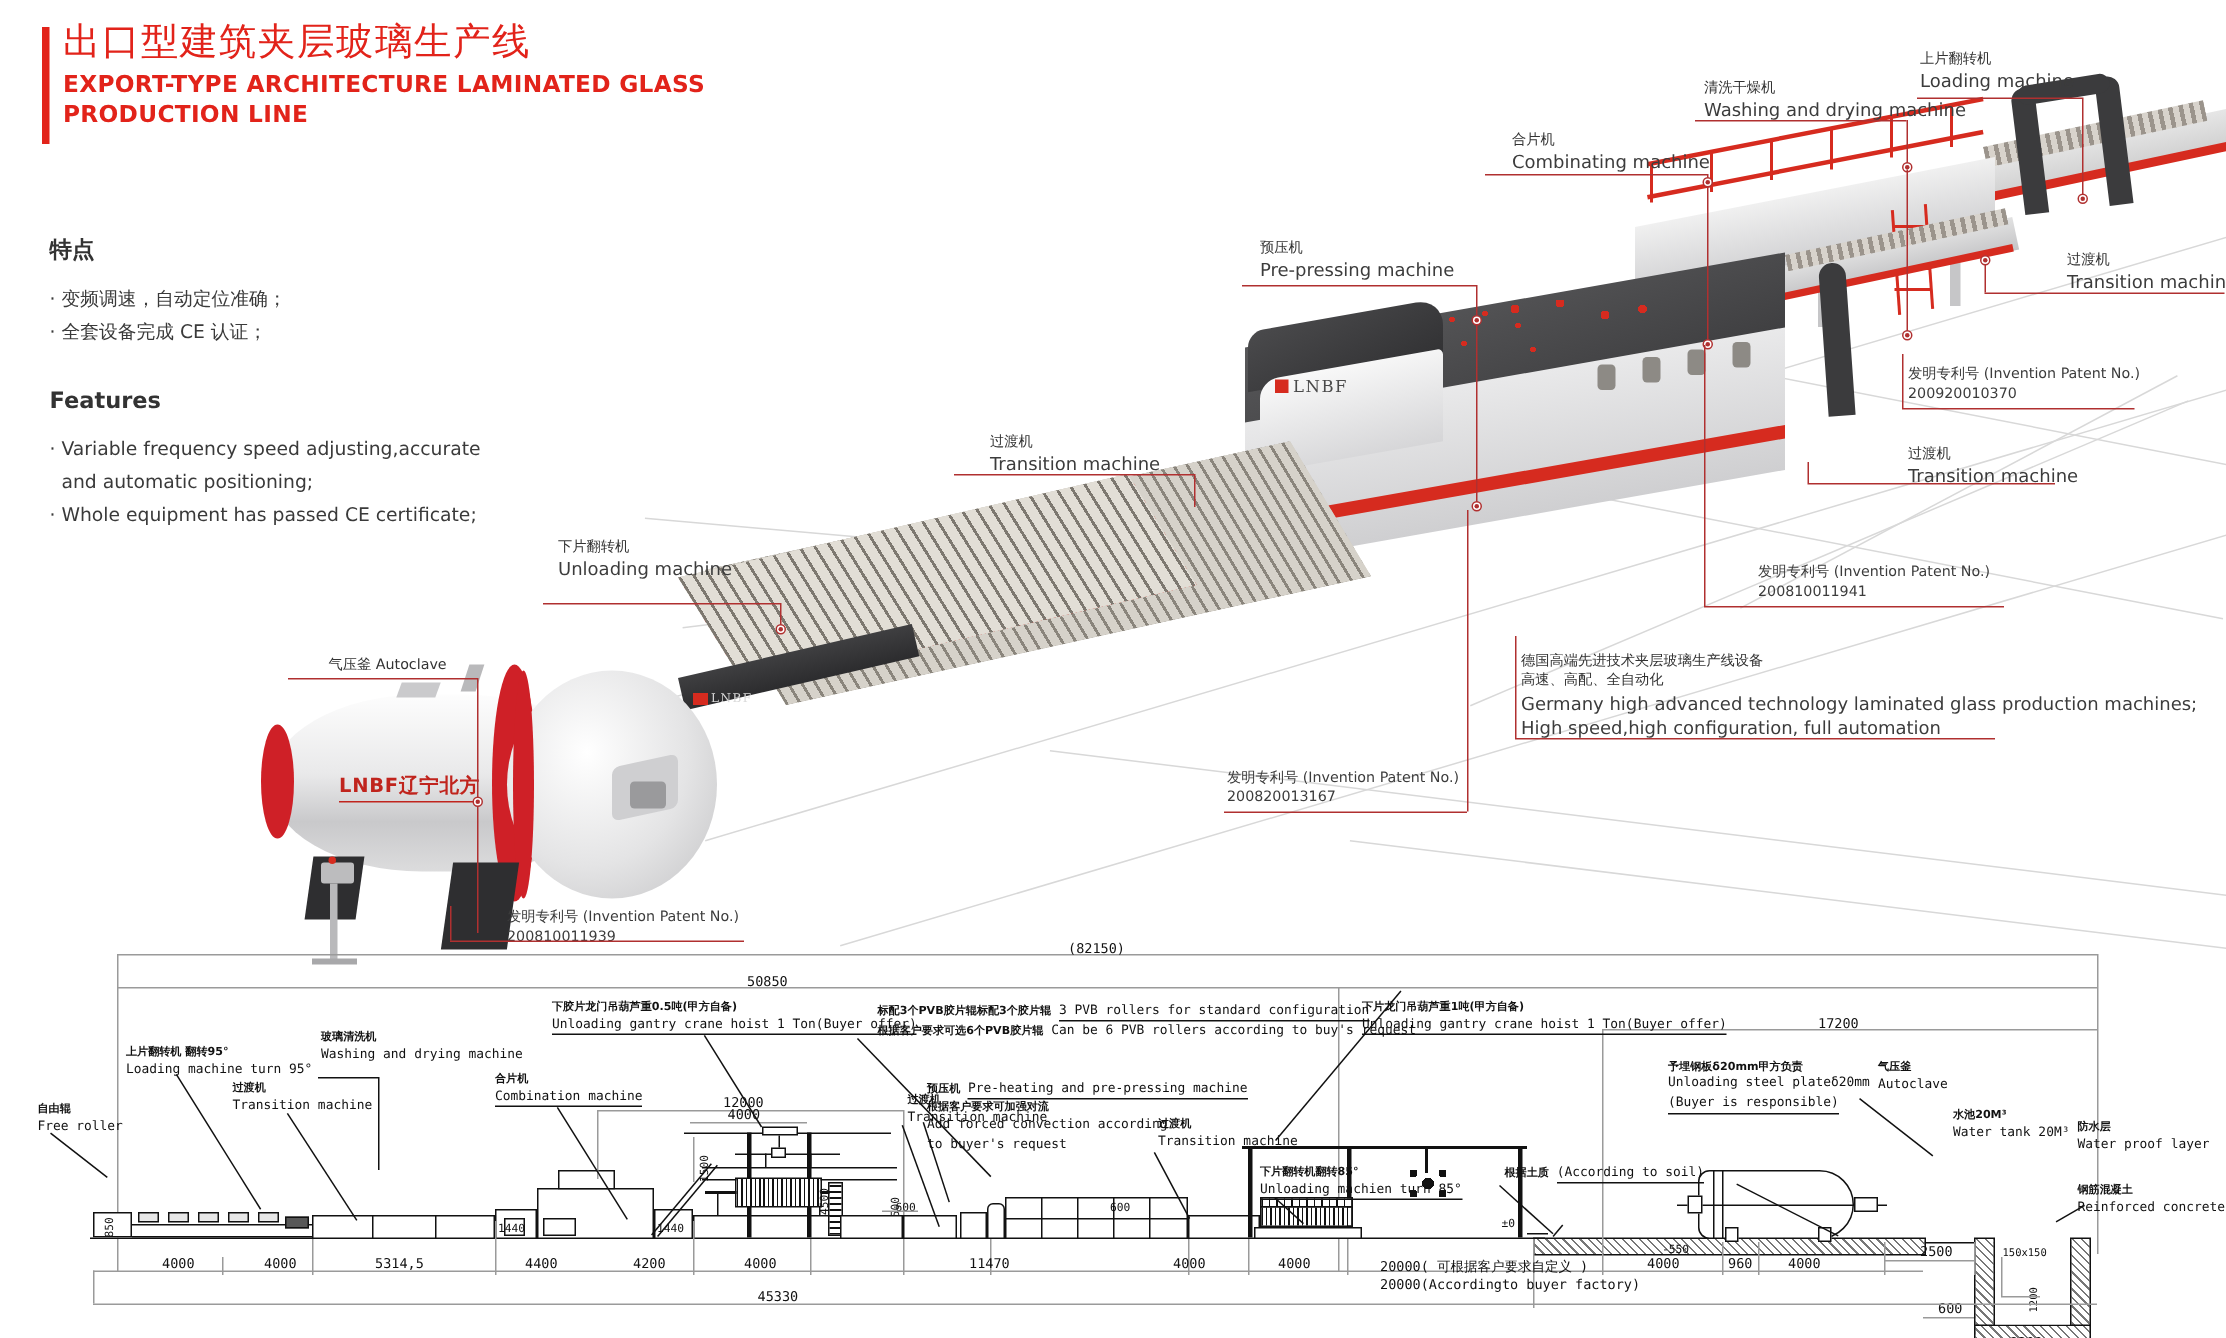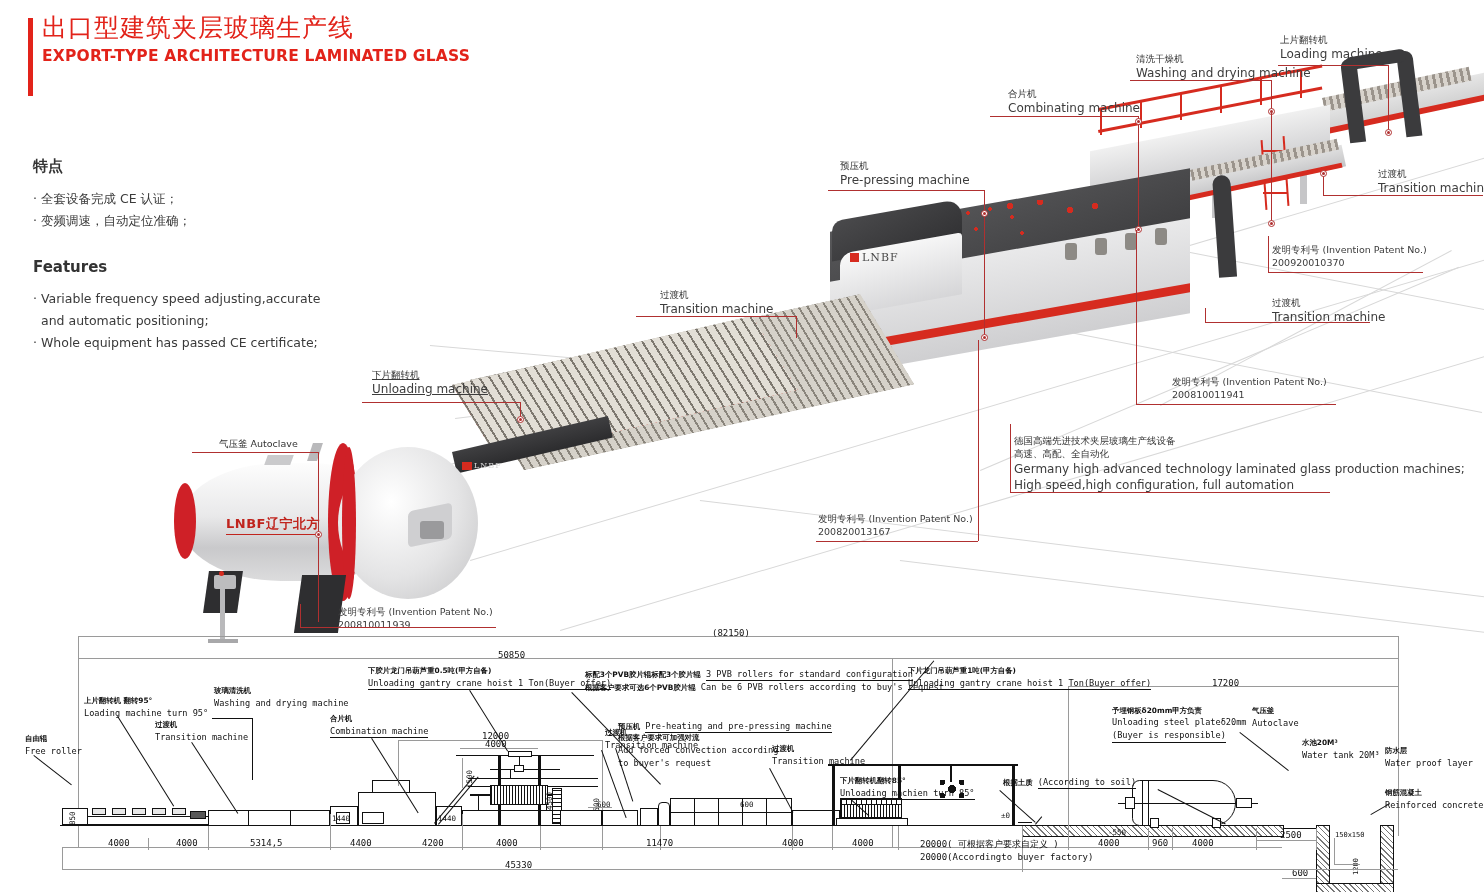--- a/index.html
+++ b/index.html
@@ -74,27 +74,28 @@
   .cyl-ring{position:absolute;background:#cf2027;}
 </style>
 </head>
 <body>
 
 <div class="abs" id="title-block">
   <div id="title-bar"></div>
   <div id="title-cn">出口型建筑夹层玻璃生产线</div>
   <div id="title-en">
     <div>EXPORT-TYPE ARCHITECTURE LAMINATED GLASS</div>
+    <div>PRODUCTION LINE</div>
   </div>
 </div>
 
 <div class="abs" id="features">
   <div class="feat-head">特点</div>
+  <div class="feat-line">· 变频调速，自动定位准确；</div>
   <div class="feat-line">· 全套设备完成 CE 认证；</div>
-  <div class="feat-line">· 变频调速，自动定位准确；</div>
   <div class="feat-head en">Features</div>
   <div class="feat-line">· Variable frequency speed adjusting,accurate</div>
   <div class="feat-line ind">and automatic positioning;</div>
   <div class="feat-line">· Whole equipment has passed CE certificate;</div>
 </div>
 
 <div class="abs" id="illus">
 
   <div class="grid-line" style="left:430px;top:470px;width:1120px;transform:rotate(-16.5deg);"></div>
   <div class="grid-line" style="left:470px;top:560px;width:1080px;transform:rotate(-16.5deg);"></div>
@@ -299,21 +300,21 @@
   <div class="lead h" style="left:1205px;top:322px;width:165px;"></div>
   <div class="lead v" style="left:1205px;top:308px;height:14px;"></div>
 
   <div class="callout" style="left:660px;top:289px;">
     <div class="cn">过渡机</div>
     <div class="en">Transition machine</div>
   </div>
   <div class="lead h" style="left:636px;top:316px;width:160px;"></div>
   <div class="lead v" style="left:796px;top:316px;height:22px;"></div>
 
-  <div class="callout" style="left:372px;top:369px;text-decoration:underline;">
+  <div class="callout" style="left:372px;top:359px;">
     <div class="cn">下片翻转机</div>
     <div class="en">Unloading machine</div>
   </div>
   <div class="lead h" style="left:362px;top:402px;width:158px;"></div>
   <div class="lead v" style="left:520px;top:402px;height:17px;"></div>
   <div class="dot" style="left:517px;top:416px;"></div>
 
   <div class="callout" style="left:219px;top:438px;">
     <div class="cn">气压釜 Autoclave</div>
   </div>

